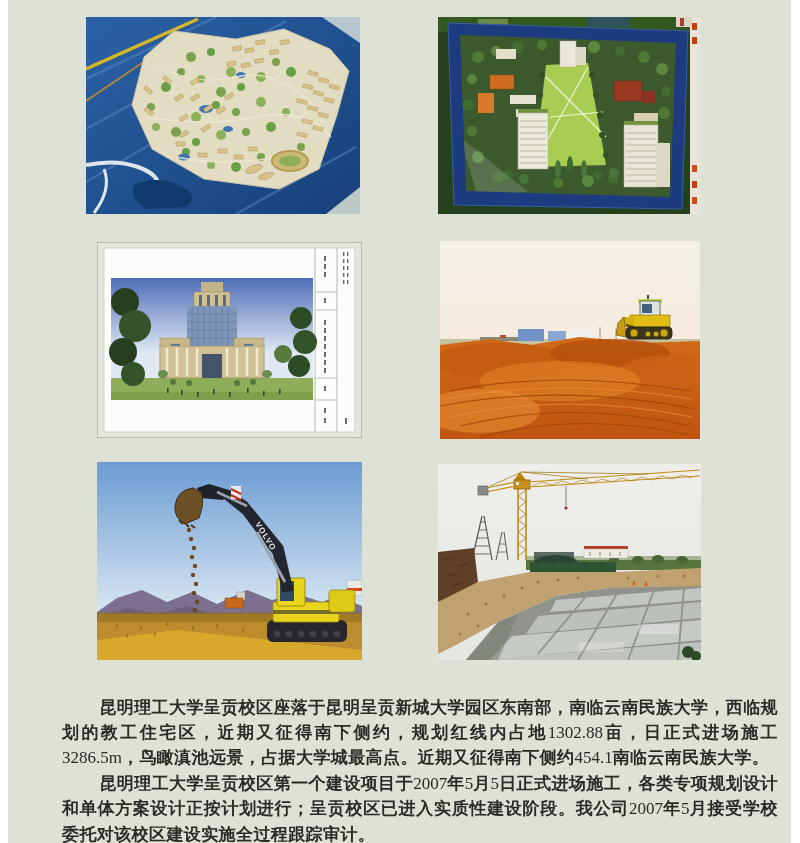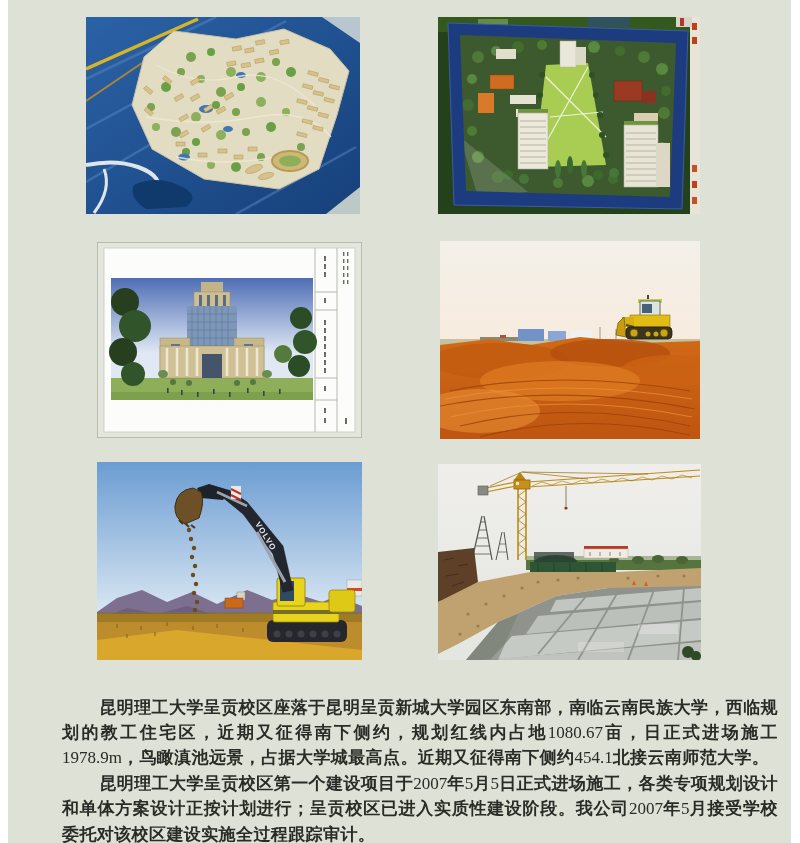--- a/index.html
+++ b/index.html
@@ -631,16 +631,16 @@
       </g>
       <g fill="#2f4a28">
         <circle cx="250" cy="188" r="6"></circle>
           <circle cx="258" cy="192" r="5"></circle>
       </g>
       <polygon points="28,196 60,158 80,150 60,196" fill="#7a7e76" opacity=".6"></polygon>
     </svg>
   </figure>
 
   <div class="text-block">
-    <p><span>昆明理工大学呈贡校区座落于昆明呈贡新城大学园区东南部，南临云南民族大学，西临规划的教工住宅区，近期又征得南下侧约，规划红线内占地</span><span class="num">1080.67</span><span>亩，日正式进场施工</span><span class="num">1978.9m</span><span>，鸟瞰滇池远景，占据大学城最高点。近期又征得南下侧约</span><span class="num">454.1</span><span>北接云南师范大学。</span></p>
+    <p><span>昆明理工大学呈贡校区座落于昆明呈贡新城大学园区东南部，南临云南民族大学，西临规划的教工住宅区，近期又征得南下侧约，规划红线内占地</span><span class="num">1302.88</span><span>亩，日正式进场施工</span><span class="num">3286.5m</span><span>，鸟瞰滇池远景，占据大学城最高点。近期又征得南下侧约</span><span class="num">454.1</span><span>南临云南民族大学。</span></p>
     <p><span>昆明理工大学呈贡校区第一个建设项目于</span><span class="num">2007</span><span>年</span><span class="num">5</span><span>月</span><span class="num">5</span><span>日正式进场施工，各类专项规划设计和单体方案设计正按计划进行；呈贡校区已进入实质性建设阶段。我公司</span><span class="num">2007</span><span>年</span><span class="num">5</span><span>月接受学校委托对该校区建设实施全过程跟踪审计。</span></p>
   </div>
 </div>
 
 </body></html>

